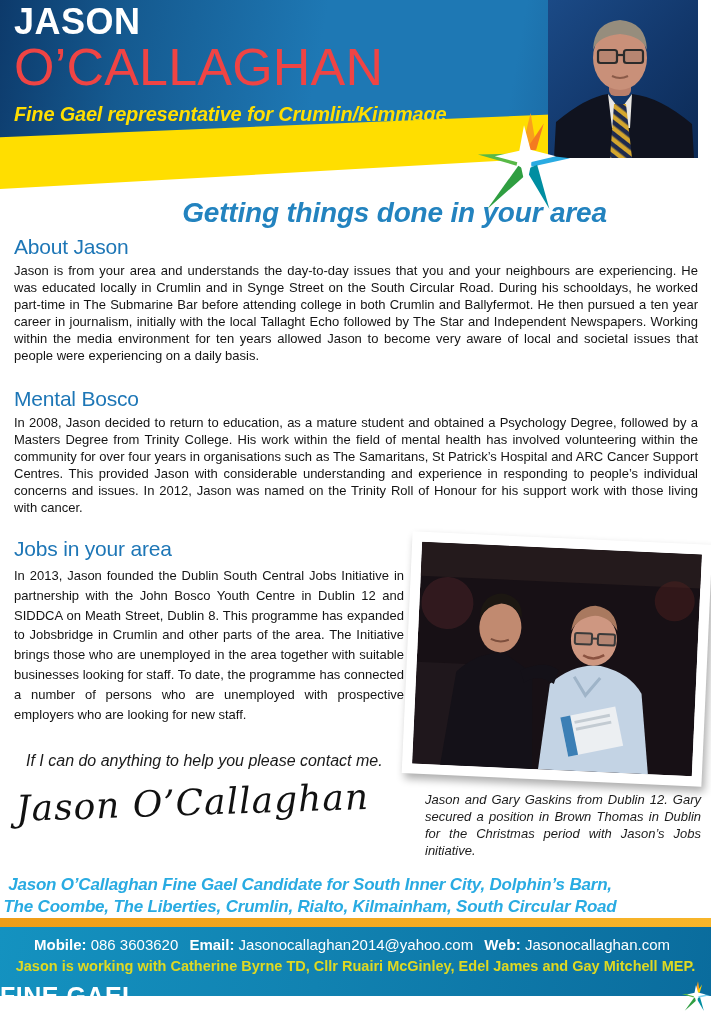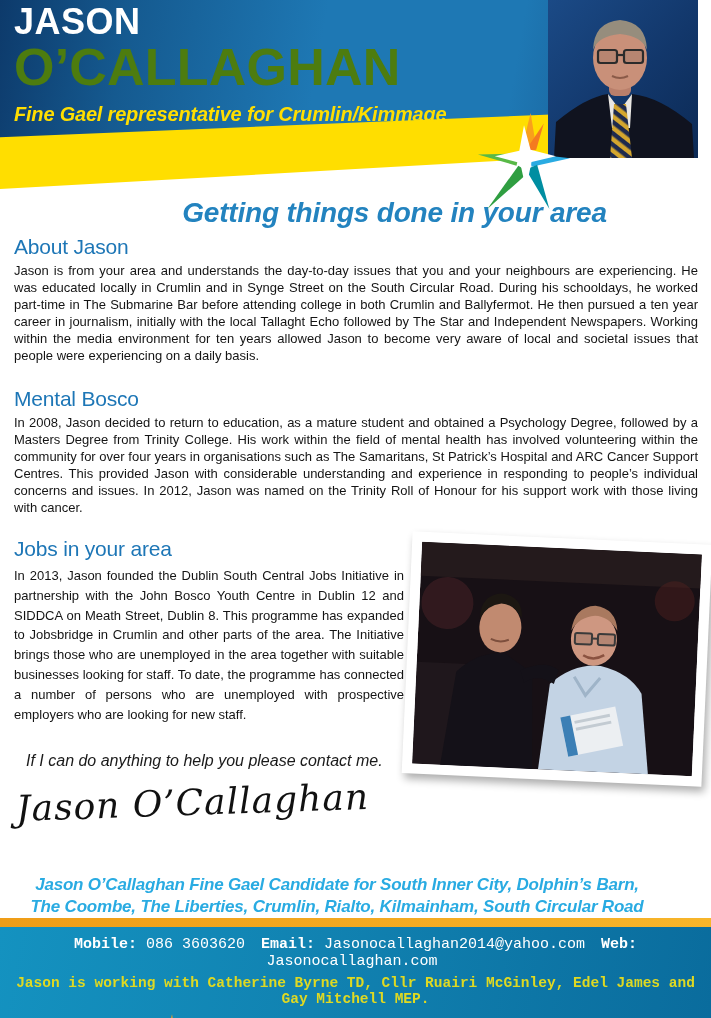--- a/index.html
+++ b/index.html
@@ -8,21 +8,21 @@
 
   
   .header{position:absolute;top:0;left:0;width:698px;height:192px;}
   .header-blue{position:absolute;inset:0;
       background:linear-gradient(100deg,#0d3a6b 0%,#155a90 18%,#1e78b4 45%,#1e78b4 72%,#14497e 100%);
       clip-path:polygon(0 0,100% 0,100% 58%,0 72%);}
   .header-yellow{position:absolute;inset:0;background:#ffde00;
       clip-path:polygon(0 71.5%,100% 56.5%,100% 78%,0 98.5%);}
   .header-text{position:absolute;left:14px;top:4px;z-index:3;}
   .h-first{font-size:36px;font-weight:800;color:#fff;letter-spacing:.5px;line-height:1.0;}
-  .h-last{font-size:52px;font-weight:700;color:#4d7c0f;letter-spacing:.2px;line-height:1.0;margin-top:1px;}
+  .h-last{font-size:52px;font-weight:400;color:#ef4444;letter-spacing:.2px;line-height:1.0;margin-top:1px;}
   .h-sub{font-size:20px;font-weight:700;font-style:italic;color:#ffde00;margin-top:10px;letter-spacing:-.2px;}
   .portrait{position:absolute;right:0;top:0;width:150px;height:158px;z-index:4;}
   .fg-star-big{position:absolute;left:477px;top:112px;width:94px;height:98px;z-index:5;}
 
   
   .tagline{position:absolute;top:197px;left:0;width:711px;text-align:center;
       font-size:28px;font-weight:800;font-style:italic;color:#2383bf;letter-spacing:-.2px;margin-left:39px;}
 
   
   .sec-head{position:absolute;left:14px;font-size:21px;font-weight:400;color:#1d76b6;letter-spacing:-.2px;}
@@ -38,32 +38,32 @@
 
   
   .polaroid{position:absolute;left:407px;top:538px;width:280px;height:222px;background:#fff;
       padding:10px;box-shadow:3px 5px 9px rgba(0,0,0,.33);transform:rotate(2.6deg);z-index:2;}
   .polaroid svg{display:block;width:280px;height:222px;}
   .photo-caption{position:absolute;left:425px;top:791px;width:276px;
       font-size:13px;line-height:17px;font-style:italic;text-align:justify;color:#1c1c1c;}
 
   
   .candidate{position:absolute;left:0;top:874px;width:620px;text-align:center;
-      font-size:17px;font-weight:800;font-style:italic;color:#29abe2;line-height:22px;letter-spacing:-.2px;padding-left:27px;}
+      font-size:17px;font-weight:800;font-style:italic;color:#29abe2;line-height:22px;letter-spacing:-.2px;}
 
   
   .strip-orange{position:absolute;left:0;top:918px;width:711px;height:9px;
       background:linear-gradient(to right,#ef9d17,#f7b52a);}
-  .footer{position:absolute;left:0;top:927px;width:711px;height:91px;
-      background:linear-gradient(100deg,#1492c0 0%,#1182b1 45%,#0a6c9d 100%);font-family:Liberation Mono, monospace;}
+  .footer{position:absolute;left:0;top:927px;width:711px;height:69px;
+      background:linear-gradient(100deg,#1492c0 0%,#1182b1 45%,#0a6c9d 100%);}
   .f-contact{margin-top:9px;text-align:center;font-size:15px;color:#fff;}
   .f-contact .flabel{font-weight:800;}
   .f-contact .fval{font-weight:400;margin-right:7px;}
   .f-working{margin-top:5px;text-align:center;font-size:14.5px;font-weight:700;color:#dfd922;}
-  .f-party{margin-top:7px;display:flex;align-items:center;justify-content:flex-start;gap:15px;}
+  .f-party{margin-top:7px;display:flex;align-items:center;justify-content:space-between;gap:15px;}
   .f-party-name{font-size:25px;font-weight:800;color:#fff;letter-spacing:.5px;}
   .fg-star-small{width:30px;height:30px;}
 </style>
 </head>
 <body>
 
 <div class="page">
 
   <div class="header">
     <div class="header-blue"></div>
@@ -158,20 +158,21 @@
       <g transform="rotate(-14 178 182)">
         <rect x="150" y="162" width="56" height="40" fill="#eceff2"></rect>
         <rect x="150" y="162" width="10" height="40" fill="#3c7fb5"></rect>
         <rect x="163" y="168" width="36" height="3" fill="#c3cbd2"></rect>
         <rect x="163" y="175" width="36" height="3" fill="#c3cbd2"></rect>
       </g>
 
       <path d="M104,124 Q128,112 142,122 L138,136 Q122,126 108,136 Z" fill="#141118"></path>
     </svg>
   </div>
+  <div class="photo-caption">Jason and Gary Gaskins from Dublin 12. Gary secured a position in Brown Thomas in Dublin for the Christmas period with Jason’s Jobs initiative.</div>
 
   <div class="candidate">
     <div>Jason O’Callaghan Fine Gael Candidate for South Inner City, Dolphin’s Barn,</div>
     <div>The Coombe, The Liberties, Crumlin, Rialto, Kilmainham, South Circular Road and Kimmage</div>
   </div>
 
   <div class="strip-orange"></div>
 
   <div class="footer">
     <div class="f-contact">

